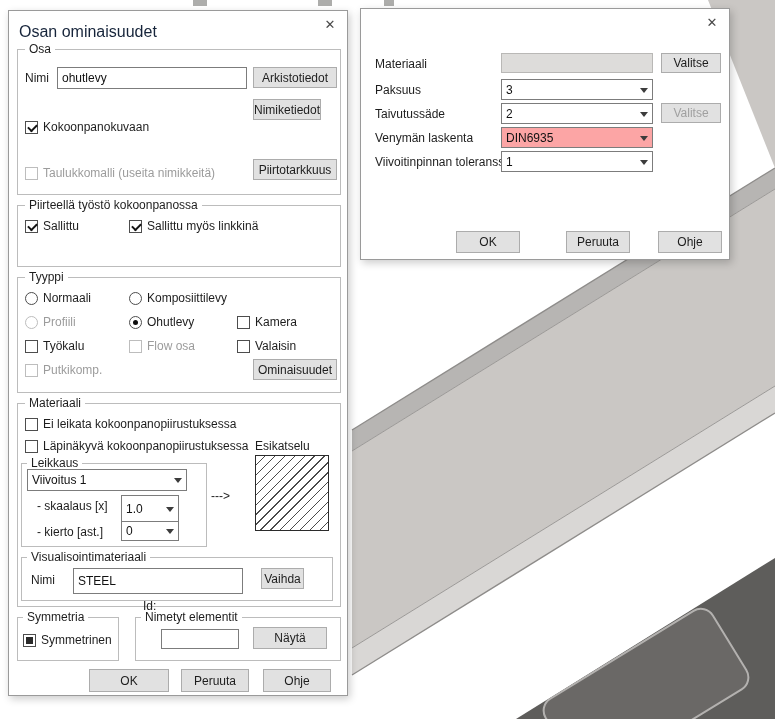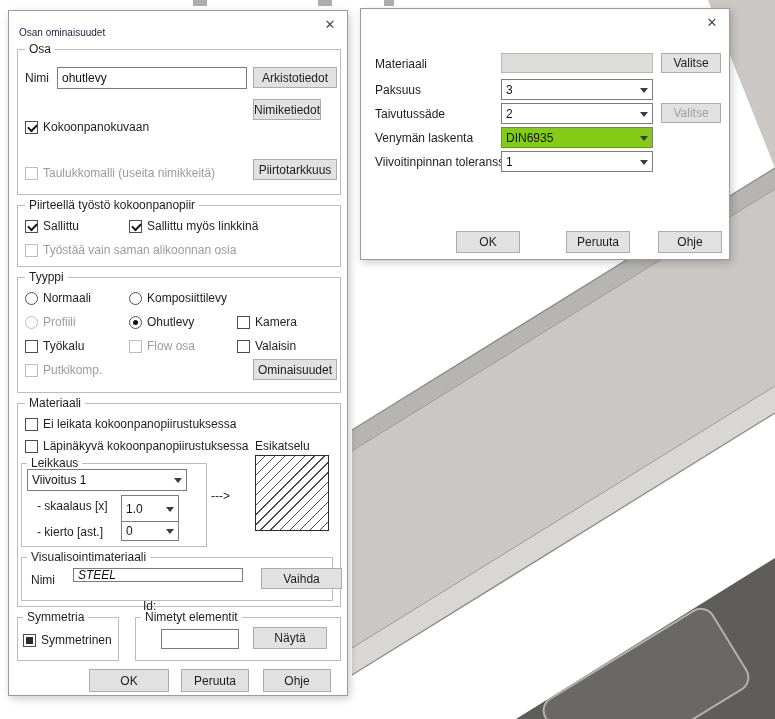--- a/index.html
+++ b/index.html
@@ -2,21 +2,21 @@
 <html><head>
 <meta charset="utf-8">
 <style>
   *{margin:0;padding:0;box-sizing:border-box}
   html,body{width:775px;height:719px}
   body{font-family:"Liberation Sans",sans-serif;background:#fff;font-size:12px;color:#1d1d1d}
   #screen{position:relative;width:775px;height:719px;overflow:hidden;background:#fff}
   .bg{position:absolute;left:0;top:0;z-index:0}
   .frag{position:absolute;background:#adadab;height:6px;z-index:1}
   .dlg{position:absolute;background:#fff;border:1px solid #9a9a9a;box-shadow:2px 3px 8px rgba(0,0,0,.20);z-index:2}
-  .titlebar{position:absolute;left:0;top:16px;width:100%;height:26px;background:#fff;display:flex;align-items:flex-start;padding-left:10px;font-size:10px;color:#16243a}
+  .titlebar{position:absolute;left:0;top:4px;width:100%;height:26px;background:#fff;display:flex;align-items:flex-end;padding-left:10px;font-size:16px;color:#16243a}
   .titlebar.inactive{color:#8d8d8d}
   .close-btn{position:absolute;top:0;right:0;width:34px;height:26px;display:flex;align-items:center;justify-content:center;font-size:13px;color:#4a4a4a;cursor:default}
   .grp{position:absolute;border:1px solid #bcbcbc}
   .legend{position:absolute;font-size:12px;background:#fff;padding:0 4px;line-height:12px;height:12px;white-space:nowrap;z-index:3}
   .lbl{position:absolute;font-size:12px;white-space:nowrap}
   .btn{position:absolute;background:#e1e1e1;border:1px solid #acacac;font-size:12px;display:flex;align-items:center;justify-content:center;white-space:nowrap;cursor:default}
   .btn.disabled{color:#a0a0a0}
   .txt{position:absolute;border:1px solid #7c7c7c;background:#fff;font-family:inherit;font-size:12px;color:#111;padding:0 4px}
   .txt.disabled{background:#dddcda;border-color:#b9b8b6}
   .cb,.rb{position:absolute;display:flex;align-items:flex-start;gap:5px;font-size:12px}
@@ -24,21 +24,21 @@
   .rb .box{flex:none;width:13px;height:13px;border:1px solid #4d4d4d;border-radius:50%;background:#fff;position:relative;margin-top:1px}
   .cb.checked .box::after{content:"";position:absolute;left:2px;top:2px;width:7px;height:4px;border-left:2px solid #141414;border-bottom:2px solid #141414;transform:rotate(-45deg)}
   .cb.filled .box::after{content:"";position:absolute;left:2px;top:2px;right:2px;bottom:2px;background:#2a2a2a}
   .rb.selected .box::after{content:"";position:absolute;left:3px;top:3px;width:5px;height:5px;border-radius:50%;background:#0d0d0d}
   .cb.disabled .box,.rb.disabled .box{border-color:#bdbdbd}
   .cb.disabled,.rb.disabled{color:#9c9c9c}
   .combo{position:absolute;border:1px solid #7c7c7c;background:#fff;display:flex;align-items:center;font-size:12px;color:#111}
   .combo .val{flex:1;padding:0 4px;white-space:nowrap;overflow:hidden}
   .combo .arw{flex:none;width:17px;height:100%;display:flex;align-items:center;justify-content:center}
   .combo .arw::after{content:"";width:0;height:0;border:4px solid transparent;border-top:5px solid #3c3c3c;margin-top:5px}
-  .combo.gray{background:#84cc16}
+  .combo.gray{background:#fca5a5}
   .hatch{position:absolute;border:1px solid #2b2b2b;background:repeating-linear-gradient(135deg,#ffffff 0px,#ffffff 6px,#4a4a4a 6px,#4a4a4a 7px)}
 </style>
 </head>
 <body>
 
 <div id="screen">
 
   <svg class="bg" width="775" height="719" viewBox="0 0 775 719">
     <defs>
       <clipPath id="darkclip">
@@ -80,32 +80,28 @@
       <span class="box"></span>
       <span>Kokoonpanokuvaan</span>
     </div>
     <div class="cb disabled" style="left:16px;top:155px">
       <span class="box"></span>
       <span>Taulukkomalli (useita nimikkeitä)</span>
     </div>
     <div class="btn" style="left:244px;top:148px;width:84px;height:21px">Piirtotarkkuus</div>
 
     <div class="grp" style="left:8px;top:194px;width:324px;height:62px"></div>
-    <span class="legend" style="left:16px;top:188px">Piirteellä työstö kokoonpanopiir</span>
+    <span class="legend" style="left:16px;top:188px">Piirteellä työstö kokoonpanossa</span>
     <div class="cb checked" style="left:16px;top:208px">
       <span class="box"></span>
       <span>Sallittu</span>
     </div>
     <div class="cb checked" style="left:120px;top:208px">
       <span class="box"></span>
       <span>Sallittu myös linkkinä</span>
-    </div>
-    <div class="cb disabled" style="left:16px;top:232px">
-      <span class="box"></span>
-      <span>Työstää vain saman alikoonnan osia</span>
     </div>
 
     <div class="grp" style="left:8px;top:266px;width:324px;height:116px"></div>
     <span class="legend" style="left:16px;top:260px">Tyyppi</span>
     <div class="rb" style="left:16px;top:280px">
       <span class="box"></span>
       <span>Normaali</span>
     </div>
     <div class="rb" style="left:120px;top:280px">
       <span class="box"></span>
@@ -168,22 +164,22 @@
     <div class="combo" style="left:112px;top:510px;width:58px;height:20px">
       <span class="val">0</span>
       <span class="arw"></span>
     </div>
     <span class="lbl" style="left:202px;top:478px">---&gt;</span>
     <div class="hatch" style="left:246px;top:444px;width:74px;height:76px"></div>
 
     <div class="grp" style="left:12px;top:546px;width:312px;height:44px"></div>
     <span class="legend" style="left:18px;top:540px">Visualisointimateriaali</span>
     <span class="lbl" style="left:22px;top:562px">Nimi</span>
-    <input class="txt" style="left: 64px; top: 557px; width: 170px; height: 14px; font-style: italic;" value="STEEL">
-    <div class="btn" style="left:252px;top:557px;width:81px;height:21px">Vaihda</div>
+    <input class="txt" style="left: 64px; top: 557px; width: 170px; height: 26px;" value="STEEL">
+    <div class="btn" style="left:252px;top:557px;width:43px;height:21px">Vaihda</div>
 
     <div class="grp" style="left:8px;top:606px;width:102px;height:44px"></div>
     <span class="legend" style="left:14px;top:600px">Symmetria</span>
     <div class="cb filled" style="left:14px;top:622px">
       <span class="box"></span>
       <span>Symmetrinen</span>
     </div>
 
     <div class="grp" style="left:126px;top:606px;width:206px;height:44px"></div>
     <span class="legend" style="left:132px;top:600px">Nimetyt elementit</span>

